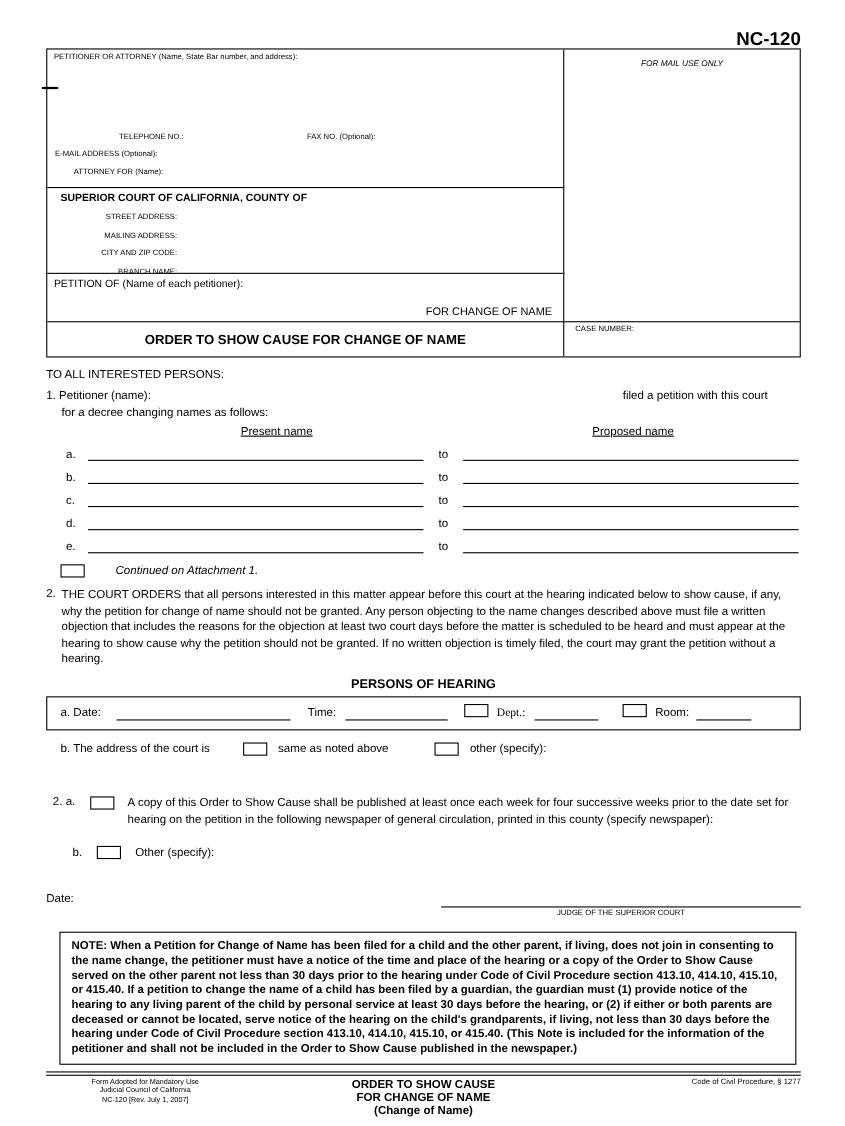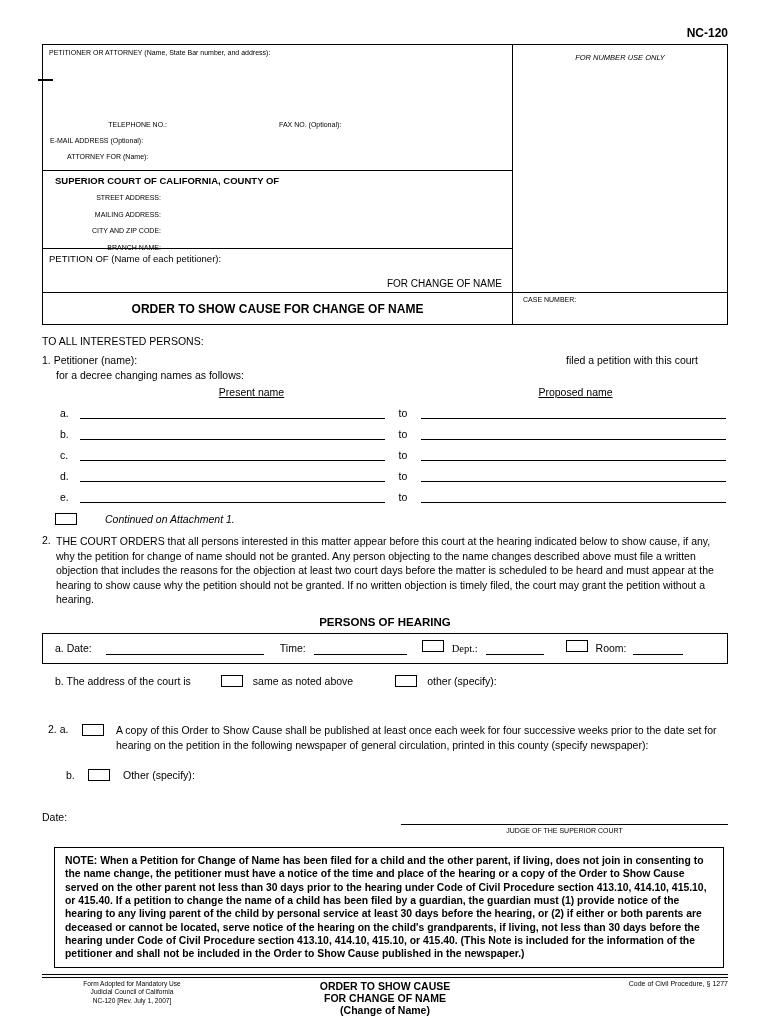--- a/index.html
+++ b/index.html
@@ -6,21 +6,21 @@
   html,body { background:#fff; }
   .page {
     position:relative; width:768px; height:1024px; background:#fff;
     font-family:"Liberation Sans", sans-serif; color:#000; overflow:hidden;
     outline:1px solid #e3e3e3;
   }
   .content { position:absolute; left:42px; top:26px; width:686px; }
   .it { }
   .tick { position:absolute; left:38px; top:79px; width:15px; height:1.5px; background:#000; }
 
-  .form-number { text-align:right; font-weight:bold; font-size:12px; height:15px; margin-bottom:3px; }
+  .form-number { text-align:right; font-weight:bold; font-size:17px; height:15px; margin-bottom:3px; }
 
   
   .hdr { border:1.5px solid #000; display:grid; grid-template-columns:470px 1fr; grid-template-rows:125px 78px 44px 32px; font-size:7px; }
   .cell-attorney { grid-column:1; grid-row:1; border-right:1px solid #000; padding:4px 6px 5px 6px; display:flex; flex-direction:column; }
   .atty-bottom { margin-top:auto; line-height:16px; }
   .tel-row { display:flex; }
   .tel-label { display:inline-block; width:118px; text-align:right; }
   .fax-label { margin-left:112px; }
   .email-row { margin-left:1px; }
   .attyfor-row { margin-left:18px; }
@@ -135,21 +135,21 @@
       </div>
 
       <div class="cell-petition">
         <div><span>PETITION OF </span><span class="it">(Name of each petitioner):</span></div>
         <div class="for-change">FOR CHANGE OF NAME</div>
       </div>
 
       <div class="cell-title">ORDER TO SHOW CAUSE FOR CHANGE OF NAME</div>
 
       <div class="cell-courtuse">
-        <span>FOR NUMBER USE ONLY</span>
+        <span>FOR MAIL USE ONLY</span>
       </div>
       <div class="cell-case">
         <span>CASE NUMBER:</span>
       </div>
     </div>
 
     <div class="body-text to-all">TO ALL INTERESTED PERSONS:</div>
 
     <div class="body-text item1-row">
       <span>1.</span>&nbsp;

